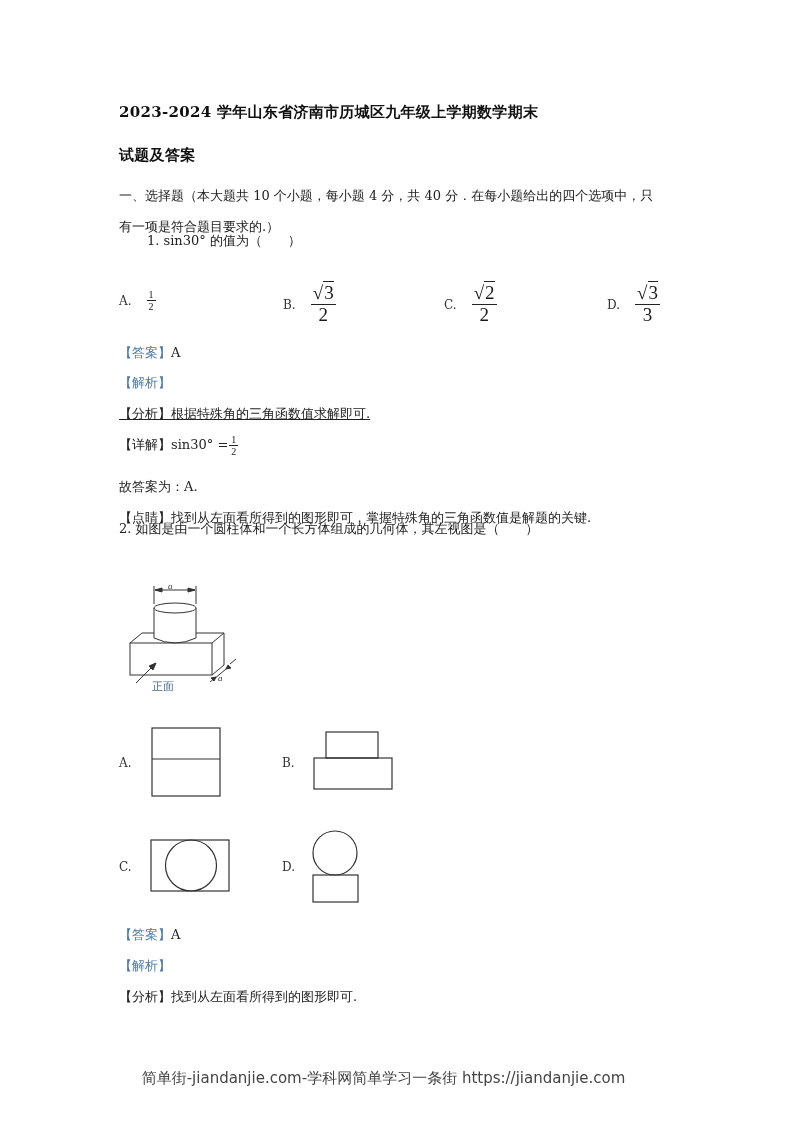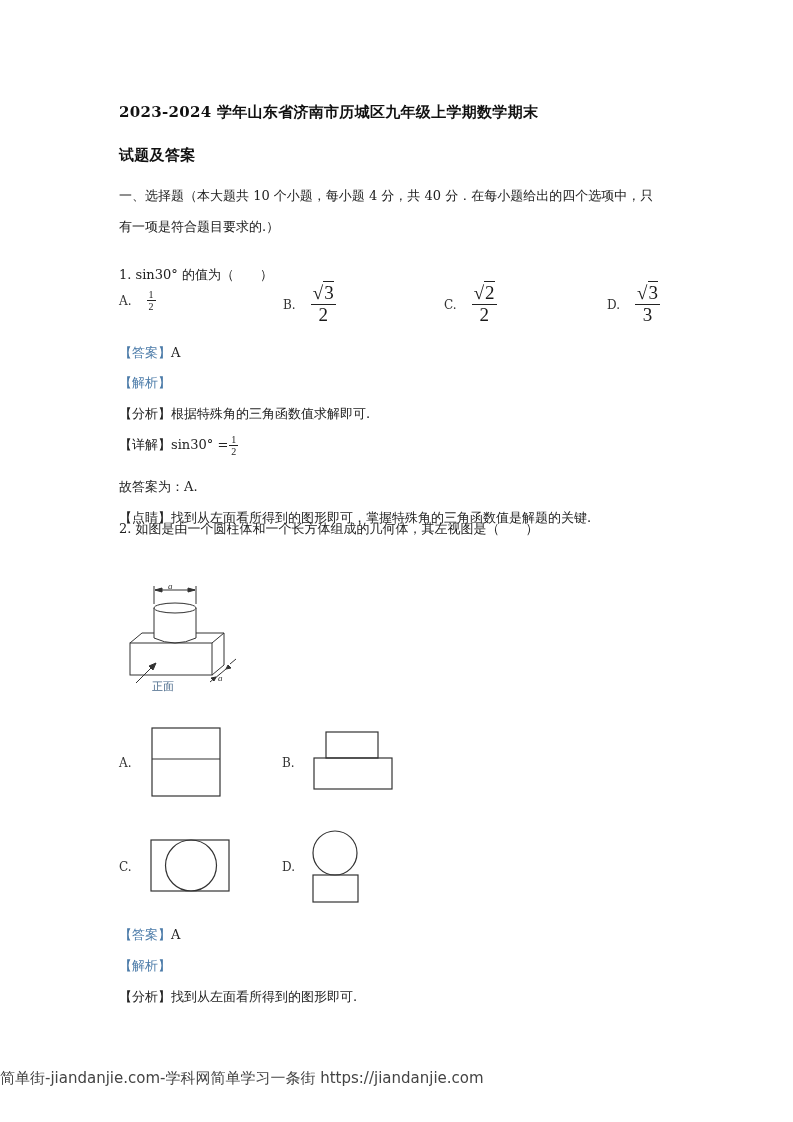--- a/index.html
+++ b/index.html
@@ -11,34 +11,34 @@
   .tag-blue { color: #4a7aa8; }
   .tag-dark { color: #222; }
   .opt-label { font-size: 12px; color: #333; }
   .frac { display: inline-flex; flex-direction: column; align-items: center; vertical-align: middle; font-family: "Liberation Serif", serif; }
   .frac .num { border-bottom: 1px solid #222; padding: 0 2px; line-height: 1.1; }
   .frac .den { line-height: 1.1; }
   .frac.small { font-size: 10px; }
   .frac.big { font-size: 19px; }
   .sqrt { display: inline-block; position: relative; }
   .sqrt .rad-val { border-top: 1.3px solid #222; padding-left: 1px; }
-  .footer { left: 0; width: 767px; text-align: left; top: 1069px; font-size: 15px; color: #444;
+  .footer { left: 0; width: 767px; text-align: center; top: 1069px; font-size: 15px; color: #444;
             font-family: "DejaVu Sans", "Liberation Sans", sans-serif; }
   svg { overflow: visible; }
 </style>
 </head>
 <body>
 
 <div class="abs title" style="top:103px;">2023-2024 学年山东省济南市历城区九年级上学期数学期末</div>
 <div class="abs title" style="top:146px;">试题及答案</div>
 
 <div class="abs line" style="top:187px;">一、选择题（本大题共 10 个小题，每小题 4 分，共 40 分．在每小题给出的四个选项中，只</div>
 <div class="abs line" style="top:218px;">有一项是符合题目要求的.）</div>
 
-<div class="abs line" style="top:266px;">1.  sin30° 的值为（　　）</div>
+<div class="abs line" style="top:232px;margin-left:28px;">1.  sin30° 的值为（　　）</div>
 
 <div class="abs" style="left:119px; top:289px;">
   <span class="opt-label">A.</span>
   <span class="frac small" style="margin-left:10px;">
     <span class="num">1</span>
     <span class="den">2</span>
   </span>
 </div>
 
 <div class="abs" style="left:283px; top:283px;">
@@ -64,21 +64,21 @@
     <span class="den">3</span>
   </span>
 </div>
 
 <div class="abs line" style="top:344px;">
   <span class="tag-blue">【答案】</span><span>A</span>
 </div>
 <div class="abs line" style="top:374px;">
   <span class="tag-blue">【解析】</span>
 </div>
-<div class="abs line" style="top:405px;">
+<div class="abs line" style="top:405px;text-decoration:underline;">
   <span class="tag-dark">【分析】</span><span>根据特殊角的三角函数值求解即可.</span>
 </div>
 <div class="abs line" style="top:434px;">
   <span>【详解】</span><span>sin30° =</span><span class="frac small" style="margin-left:1px;">
       <span class="num">1</span>
       <span class="den">2</span>
     </span>
 </div>
 <div class="abs line" style="top:478px;">故答案为：A.</div>
 <div class="abs line" style="top:509px;">

